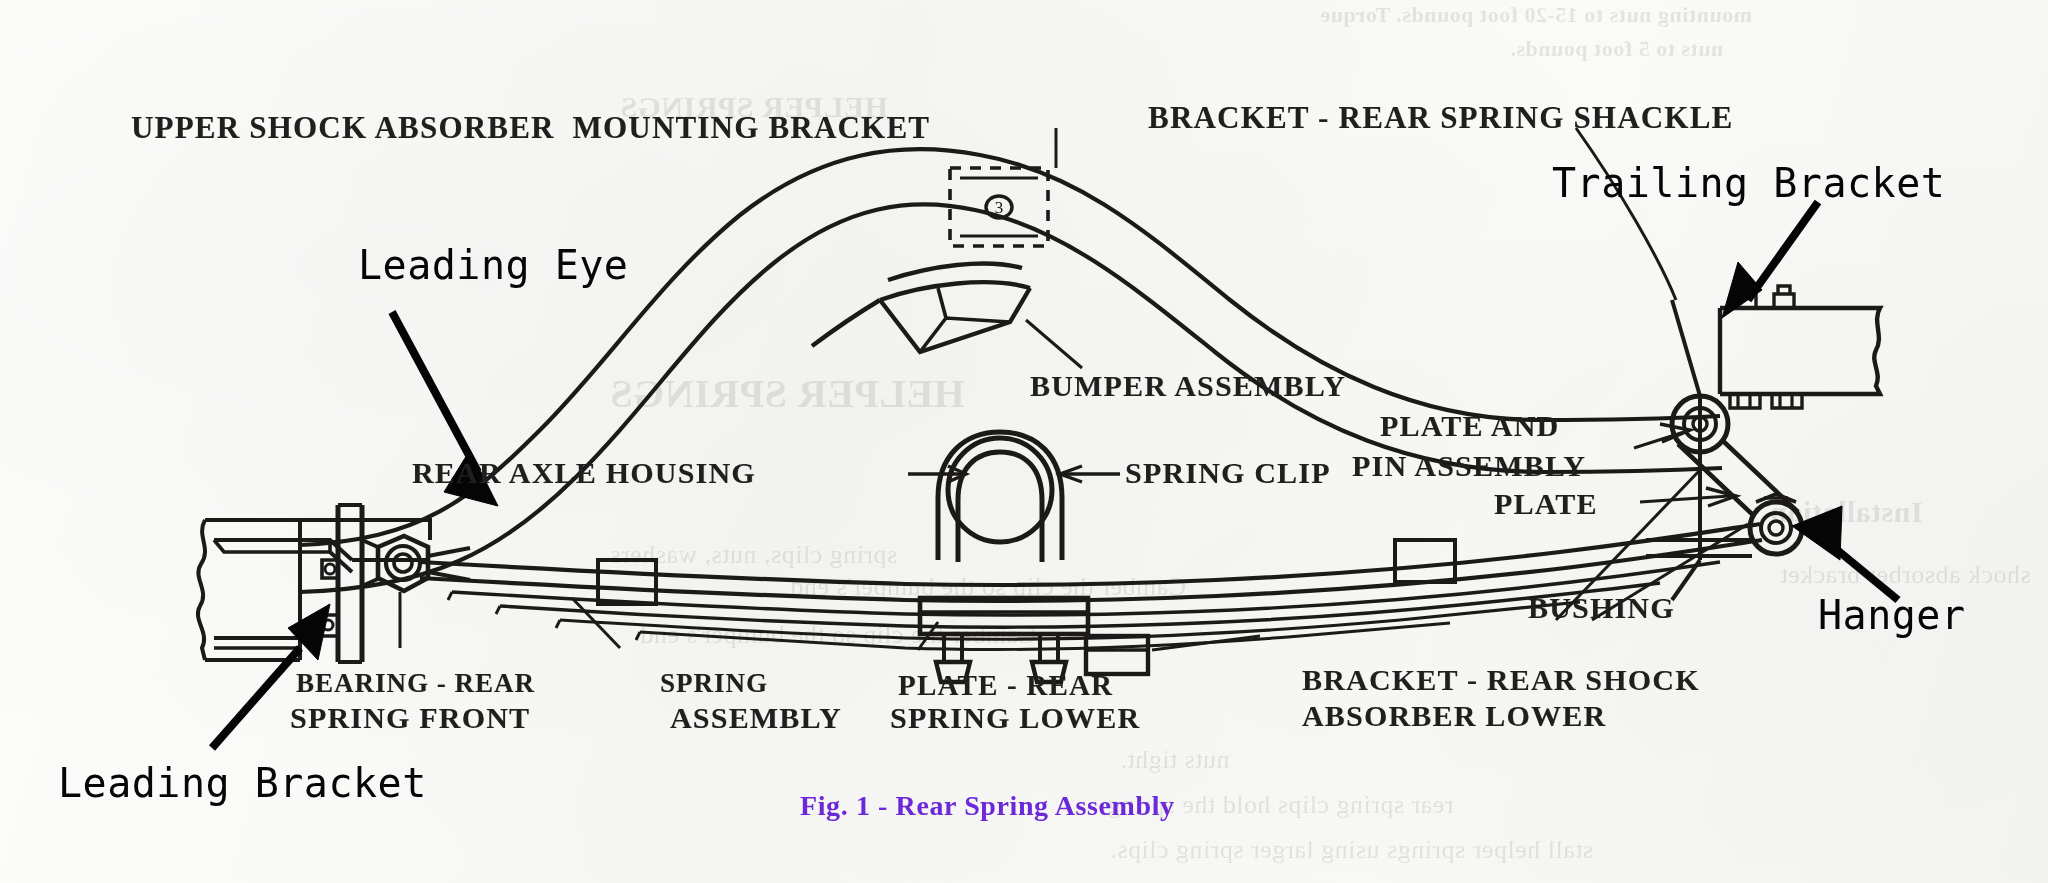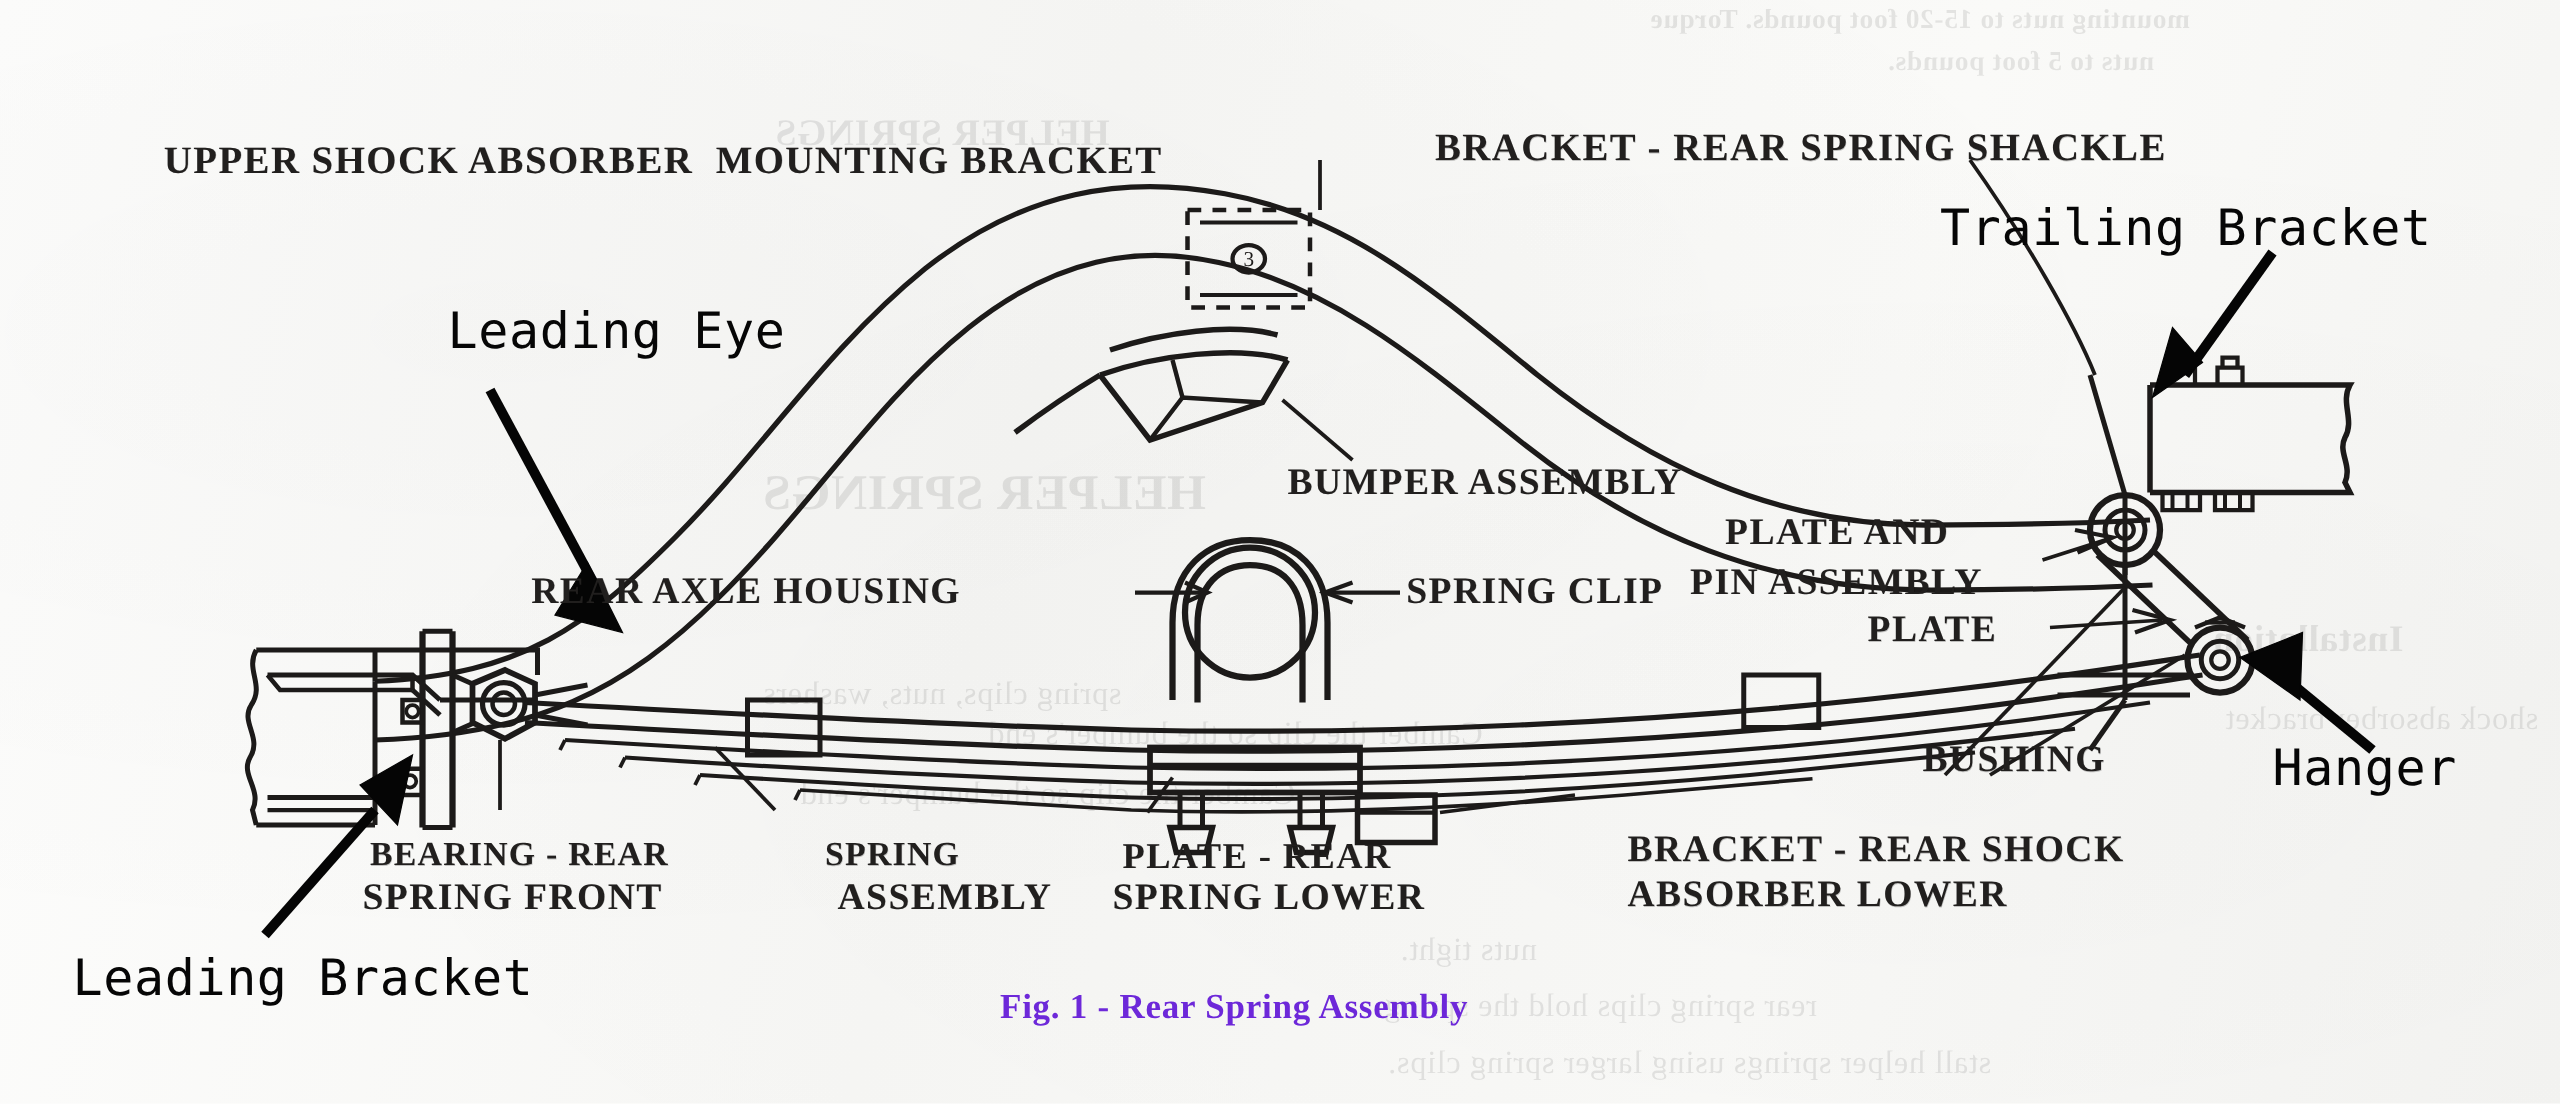--- a/index.html
+++ b/index.html
@@ -312,29 +312,29 @@
       <path d="M1840,560 L1792,526 L1842,506 Z"></path>
     </g>
   </svg>
 
   <div class="plabel" style="left:131px; top:110px; font-size:31px;">UPPER SHOCK ABSORBER  MOUNTING BRACKET</div>
 
   <div class="plabel" style="left:1148px; top:100px; font-size:31px;">BRACKET - REAR SPRING SHACKLE</div>
 
   <div class="plabel" style="left:1030px; top:368px; font-size:30px;">BUMPER ASSEMBLY</div>
 
-  <div class="plabel" style="left:412px; top:455px; font-size:30px;margin-left:13px;">REAR AXLE HOUSING</div>
+  <div class="plabel" style="left:412px; top:455px; font-size:30px;">REAR AXLE HOUSING</div>
 
   <div class="plabel" style="left:1125px; top:455px; font-size:30px;">SPRING CLIP</div>
 
   <div class="plabel" style="left:1380px; top:408px; font-size:30px;">PLATE AND</div>
   <div class="plabel" style="left:1352px; top:448px; font-size:30px;">PIN ASSEMBLY</div>
   <div class="plabel" style="left:1494px; top:486px; font-size:30px;">PLATE</div>
 
-  <div class="plabel" style="left:1528px; top:590px; font-size:30px;margin-left:10px;">BUSHING</div>
+  <div class="plabel" style="left:1528px; top:590px; font-size:30px;">BUSHING</div>
 
   <div class="plabel small" style="left:296px; top:668px; font-size:27px;">BEARING - REAR</div>
   <div class="plabel" style="left:290px; top:700px; font-size:30px;">SPRING FRONT</div>
 
   <div class="plabel small" style="left:660px; top:668px; font-size:27px;">SPRING</div>
   <div class="plabel" style="left:670px; top:700px; font-size:30px;">ASSEMBLY</div>
 
   <div class="plabel" style="left:890px; top:700px; font-size:30px;">SPRING LOWER</div>
   <div class="plabel" style="left:898px; top:668px; font-size:29px;">PLATE - REAR</div>
 

